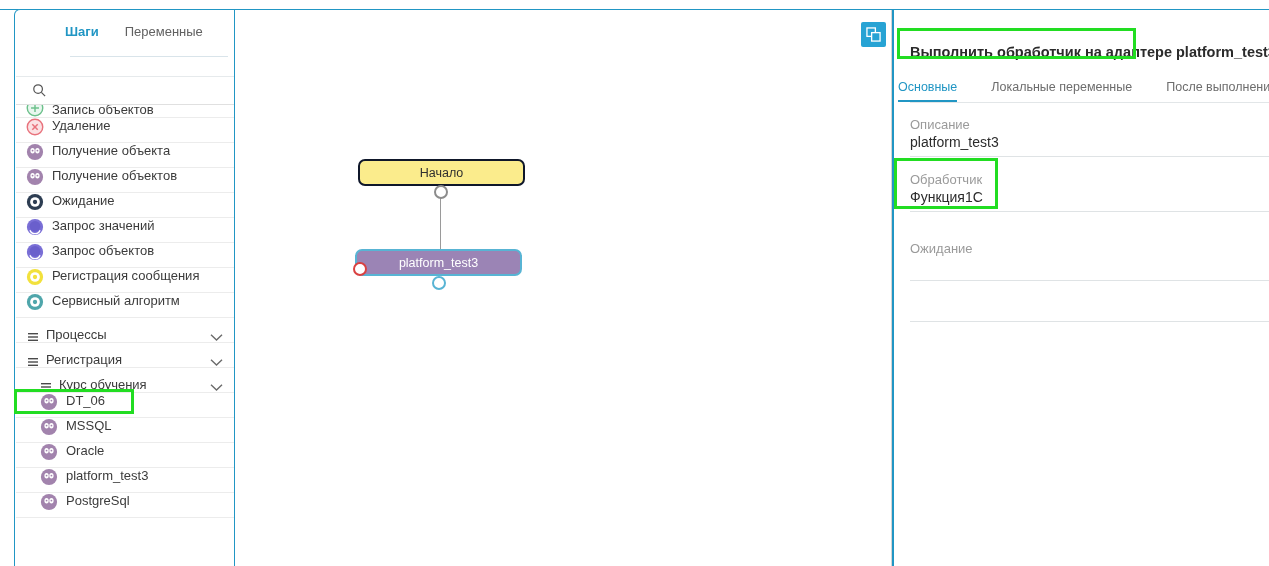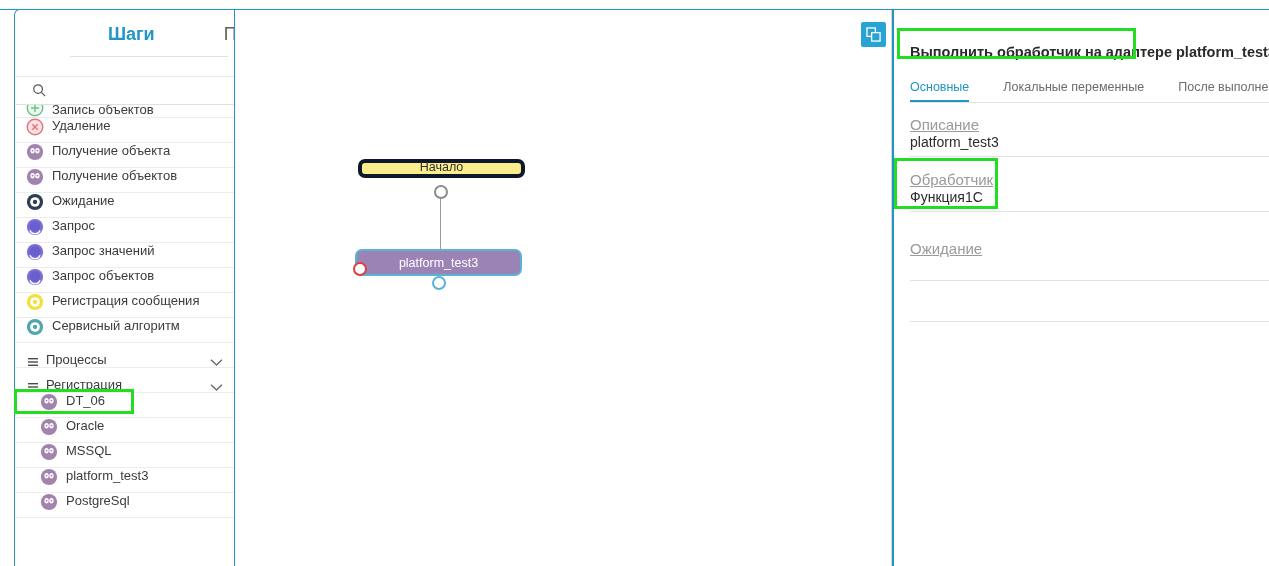--- a/index.html
+++ b/index.html
@@ -29,27 +29,26 @@
   }
   .sb-tabs{
     height:47px;
     display:flex;
     align-items:flex-start;
     padding-top:14px;
     padding-left:50px;
     box-sizing:border-box;
   }
   .sb-tab{
-    font-size:18px;
+    font-size:13px;
     color:#616161;
     margin-right:26px;
     cursor:pointer;
     padding-bottom:3px;
     white-space:nowrap;
-    margin-left:43px;
   }
   .sb-tab.active{
     color:#2196c4;
     font-weight:bold;
   }
   .sb-tabs-underline{
     position:absolute;left:55px;top:46px;width:158px;height:1px;background:#d9e4ea;
   }
   .sb-search{
     position:absolute;left:1px;top:66px;width:219px;height:29px;
@@ -101,22 +100,22 @@
   .node{
     position:absolute;
     border-radius:7px;
     box-sizing:border-box;
     display:flex;align-items:center;justify-content:center;
     font-size:12.5px;
     user-select:none;
     cursor:pointer;
   }
   .node-start{
-    left:122px;top:149px;width:167px;height:19px;
-    background:#fbec8c;border:4px solid #0f172a;color:#2f2f2f;align-items:flex-end;
+    left:122px;top:149px;width:167px;height:27px;
+    background:#fbec8c;border:2px solid #0f172a;color:#2f2f2f;
   }
   .node-step{
     left:119px;top:239px;width:167px;height:27px;
     background:#9b84b5;border:2px solid #58b4d4;color:#ffffff;
   }
   .port{
     position:absolute;width:14px;height:14px;border-radius:50%;
     background:#ffffff;box-sizing:border-box;cursor:pointer;
   }
   .port-start-out{left:198px;top:175px;border:2px solid #8c8c8c;}
@@ -136,35 +135,35 @@
     position:absolute;right:0;top:10px;width:377px;bottom:0;
     background:#fff;
     box-sizing:border-box;
     border-left:2px solid #2196c4;
   }
   .rp-title{
     position:absolute;left:16px;top:34px;
     font-size:14.5px;font-weight:bold;color:#2b2b2b;white-space:nowrap;
   }
   .rp-tabs{
-    position:absolute;left:16px;top:70px;width:345px;height:22px;
+    position:absolute;left:4px;top:70px;width:345px;height:22px;
     display:flex;
   }
   .rp-tab{
     font-size:12.5px;color:#6d6d6d;margin-right:34px;cursor:pointer;
     white-space:nowrap;padding-bottom:4px;
   }
   .rp-tab.active{color:#2196c4;border-bottom:2px solid #2196c4;}
   .rp-tabs-rule{
     position:absolute;left:16px;top:92px;width:360px;height:1px;background:#e2e6e8;
   }
   .field{
     position:absolute;left:16px;width:360px;
   }
-  .field .flabel{font-size:15px;color:#9a9a9a;line-height:14px;text-decoration:underline;}
+  .field .flabel{font-size:13px;color:#9a9a9a;line-height:14px;}
   .field .fvalue{font-size:14px;color:#2b2b2b;line-height:21px;min-height:21px;}
   .field .fline{height:1px;background:#dfe3e5;margin-top:3px;}
   
   .hl{position:absolute;border:3px solid #22dd22;box-sizing:border-box;pointer-events:none;}
   #hl-title{left:897px;top:28px;width:239px;height:31px;}
   #hl-handler{left:894px;top:158px;width:104px;height:51px;}
   #hl-sources{left:14px;top:389px;width:120px;height:25px;}
 </style>
 </head>
 <body>
@@ -231,28 +230,20 @@
 
     <div class="sb-row">
       <svg class="ico" viewBox="0 0 20 20">
         <circle cx="10" cy="10" r="9" fill="#2d3d52"></circle>
         <circle cx="10" cy="10" r="5.4" fill="#ffffff"></circle>
         <circle cx="10" cy="10" r="2.4" fill="#2d3d52"></circle>
       </svg>
       <span class="lbl">Ожидание</span>
     </div>
 
-    <div class="sb-row">
-      <svg class="ico" viewBox="0 0 20 20">
-        <circle cx="10" cy="10" r="9" fill="#7a6fd6"></circle>
-        <circle cx="10" cy="9.2" r="6" fill="#6a5fcc"></circle>
-        <path d="M4.4 13.5 A6 6 0 0 0 15.6 13.5" fill="none" stroke="#ffffff" stroke-width="1.5"></path>
-      </svg>
-      <span class="lbl">Запрос</span>
-    </div>
 
     <div class="sb-row">
       <svg class="ico" viewBox="0 0 20 20">
         <circle cx="10" cy="10" r="9" fill="#7a6fd6"></circle>
         <circle cx="10" cy="9.2" r="6" fill="#6a5fcc"></circle>
         <path d="M4.4 13.5 A6 6 0 0 0 15.6 13.5" fill="none" stroke="#ffffff" stroke-width="1.5"></path>
       </svg>
       <span class="lbl">Запрос значений</span>
     </div>
 
@@ -301,52 +292,63 @@
         <rect x="0" y="4.3" width="10" height="1.4" fill="#4a4a4a"></rect>
         <rect x="0" y="7.6" width="10" height="1.4" fill="#4a4a4a"></rect>
       </svg>
       <span class="lbl">Регистрация</span>
       <svg class="chev" width="13" height="9" viewBox="0 0 13 9">
         <polyline points="1,1.8 6.5,7 12,1.8" fill="none" stroke="#6b6b6b" stroke-width="1.4"></polyline>
       </svg>
     </div>
 
 
+    <div class="sb-group indent">
+      <svg class="bars" width="10" height="10" viewBox="0 0 10 10">
+        <rect x="0" y="1" width="10" height="1.4" fill="#4a4a4a"></rect>
+        <rect x="0" y="4.3" width="10" height="1.4" fill="#4a4a4a"></rect>
+        <rect x="0" y="7.6" width="10" height="1.4" fill="#4a4a4a"></rect>
+      </svg>
+      <span class="lbl">Курс обучения</span>
+      <svg class="chev" width="13" height="9" viewBox="0 0 13 9">
+        <polyline points="1,1.8 6.5,7 12,1.8" fill="none" stroke="#6b6b6b" stroke-width="1.4"></polyline>
+      </svg>
+    </div>
 
     <div class="sb-row" style="padding-left:24px">
       <svg class="ico" viewBox="0 0 20 20">
         <circle cx="10" cy="10" r="9" fill="#a283ad"></circle>
         <ellipse cx="7.3" cy="8.6" rx="2.4" ry="3" fill="#fff"></ellipse>
         <ellipse cx="12.7" cy="8.6" rx="2.4" ry="3" fill="#fff"></ellipse>
         <circle cx="7.3" cy="8.4" r="1" fill="#a283ad"></circle>
         <circle cx="12.7" cy="8.4" r="1" fill="#a283ad"></circle>
       </svg>
       <span class="lbl">DT_06</span>
     </div>
 
     <div class="sb-row" style="padding-left:24px">
       <svg class="ico" viewBox="0 0 20 20">
         <circle cx="10" cy="10" r="9" fill="#a283ad"></circle>
         <ellipse cx="7.3" cy="8.6" rx="2.4" ry="3" fill="#fff"></ellipse>
         <ellipse cx="12.7" cy="8.6" rx="2.4" ry="3" fill="#fff"></ellipse>
         <circle cx="7.3" cy="8.4" r="1" fill="#a283ad"></circle>
         <circle cx="12.7" cy="8.4" r="1" fill="#a283ad"></circle>
       </svg>
+      <span class="lbl">MSSQL</span>
+    </div>
+
+    <div class="sb-row" style="padding-left:24px">
+      <svg class="ico" viewBox="0 0 20 20">
+        <circle cx="10" cy="10" r="9" fill="#a283ad"></circle>
+        <ellipse cx="7.3" cy="8.6" rx="2.4" ry="3" fill="#fff"></ellipse>
+        <ellipse cx="12.7" cy="8.6" rx="2.4" ry="3" fill="#fff"></ellipse>
+        <circle cx="7.3" cy="8.4" r="1" fill="#a283ad"></circle>
+        <circle cx="12.7" cy="8.4" r="1" fill="#a283ad"></circle>
+      </svg>
       <span class="lbl">Oracle</span>
-    </div>
-
-    <div class="sb-row" style="padding-left:24px">
-      <svg class="ico" viewBox="0 0 20 20">
-        <circle cx="10" cy="10" r="9" fill="#a283ad"></circle>
-        <ellipse cx="7.3" cy="8.6" rx="2.4" ry="3" fill="#fff"></ellipse>
-        <ellipse cx="12.7" cy="8.6" rx="2.4" ry="3" fill="#fff"></ellipse>
-        <circle cx="7.3" cy="8.4" r="1" fill="#a283ad"></circle>
-        <circle cx="12.7" cy="8.4" r="1" fill="#a283ad"></circle>
-      </svg>
-      <span class="lbl">MSSQL</span>
     </div>
 
     <div class="sb-row" style="padding-left:24px">
       <svg class="ico" viewBox="0 0 20 20">
         <circle cx="10" cy="10" r="9" fill="#a283ad"></circle>
         <ellipse cx="7.3" cy="8.6" rx="2.4" ry="3" fill="#fff"></ellipse>
         <ellipse cx="12.7" cy="8.6" rx="2.4" ry="3" fill="#fff"></ellipse>
         <circle cx="7.3" cy="8.4" r="1" fill="#a283ad"></circle>
         <circle cx="12.7" cy="8.4" r="1" fill="#a283ad"></circle>
       </svg>

